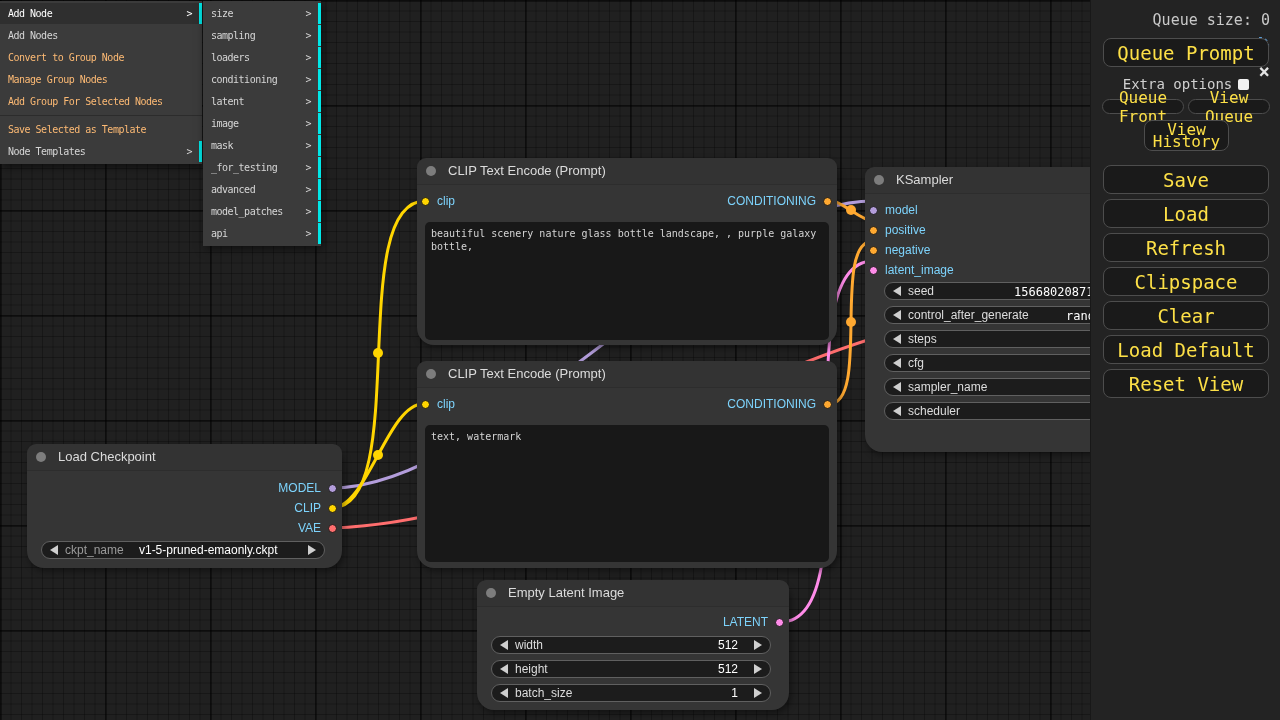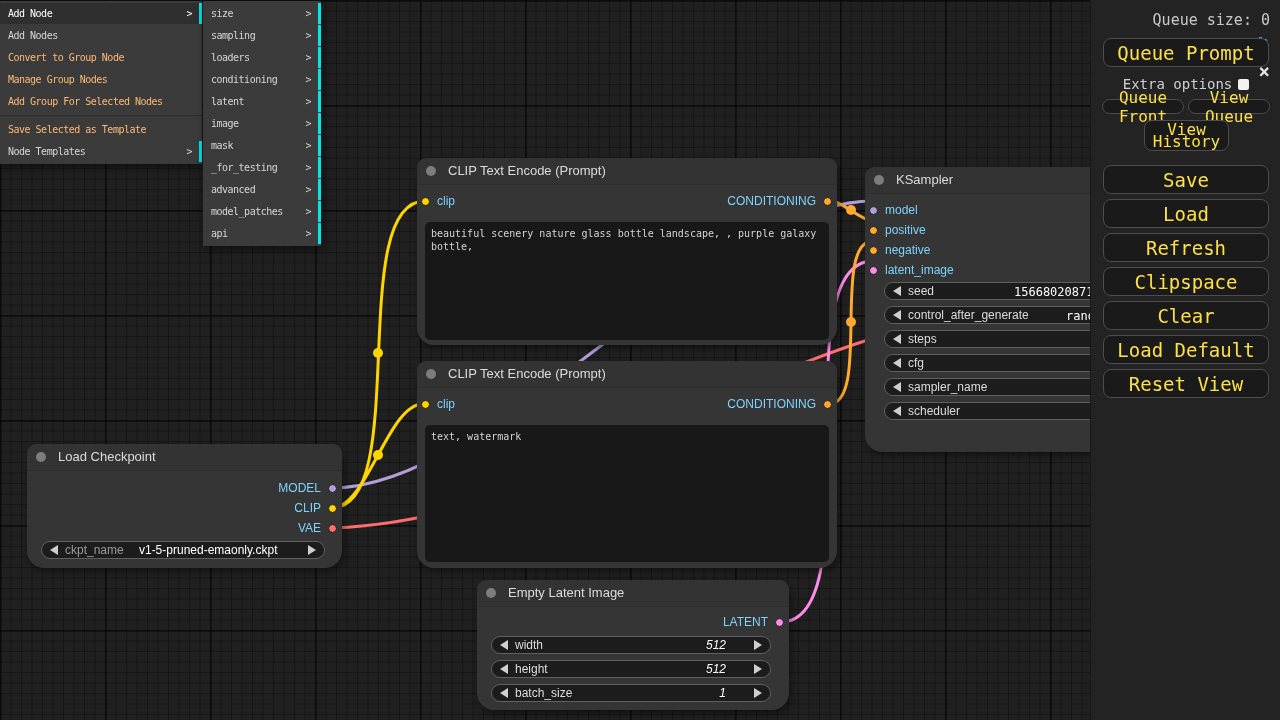--- a/index.html
+++ b/index.html
@@ -30,21 +30,21 @@
   .slot.out{right:5px;flex-direction:row-reverse;}
   .dot{width:9px;height:9px;border-radius:50%;border:1px solid #191919;box-sizing:border-box;flex:0 0 auto;}
   .node-text{position:absolute;background:#181818;border-radius:5px;padding:5px 6px;
         font-family:"DejaVu Sans Mono",monospace;font-size:10px;line-height:13px;color:#d4d4d4;
         white-space:pre-wrap;word-break:break-word;overflow:hidden;}
   .widget{position:absolute;height:18px;box-sizing:border-box;background:#1c1c1c;
         border:1px solid #606060;border-radius:10px;display:flex;align-items:center;
         padding:0 8px;font-size:12px;color:#ddd;white-space:nowrap;overflow:visible;}
   .wname{margin-left:7px;}
   .wval{color:#fff;}
-  .wval.right{margin-left:auto;margin-right:28px;font-style:italic;}
+  .wval.right{margin-left:auto;margin-right:16px;}
   .wval.center{margin:0 auto;}
   .wval-abs{position:absolute;top:1px;color:#fff;font-family:"DejaVu Sans Mono",monospace;line-height:16px;}
   .v-seed{left:129px;}
   .v-ctrl{left:181px;}
   .arrL{width:0;height:0;border-top:5px solid transparent;border-bottom:5px solid transparent;
         border-right:8px solid #cfcfcf;flex:0 0 auto;}
   .arrR{width:0;height:0;border-top:5px solid transparent;border-bottom:5px solid transparent;
         border-left:8px solid #cfcfcf;flex:0 0 auto;margin-left:auto;}
   .widget .arrR.fixed{margin-left:0;position:absolute;right:8px;top:4px;}
   

